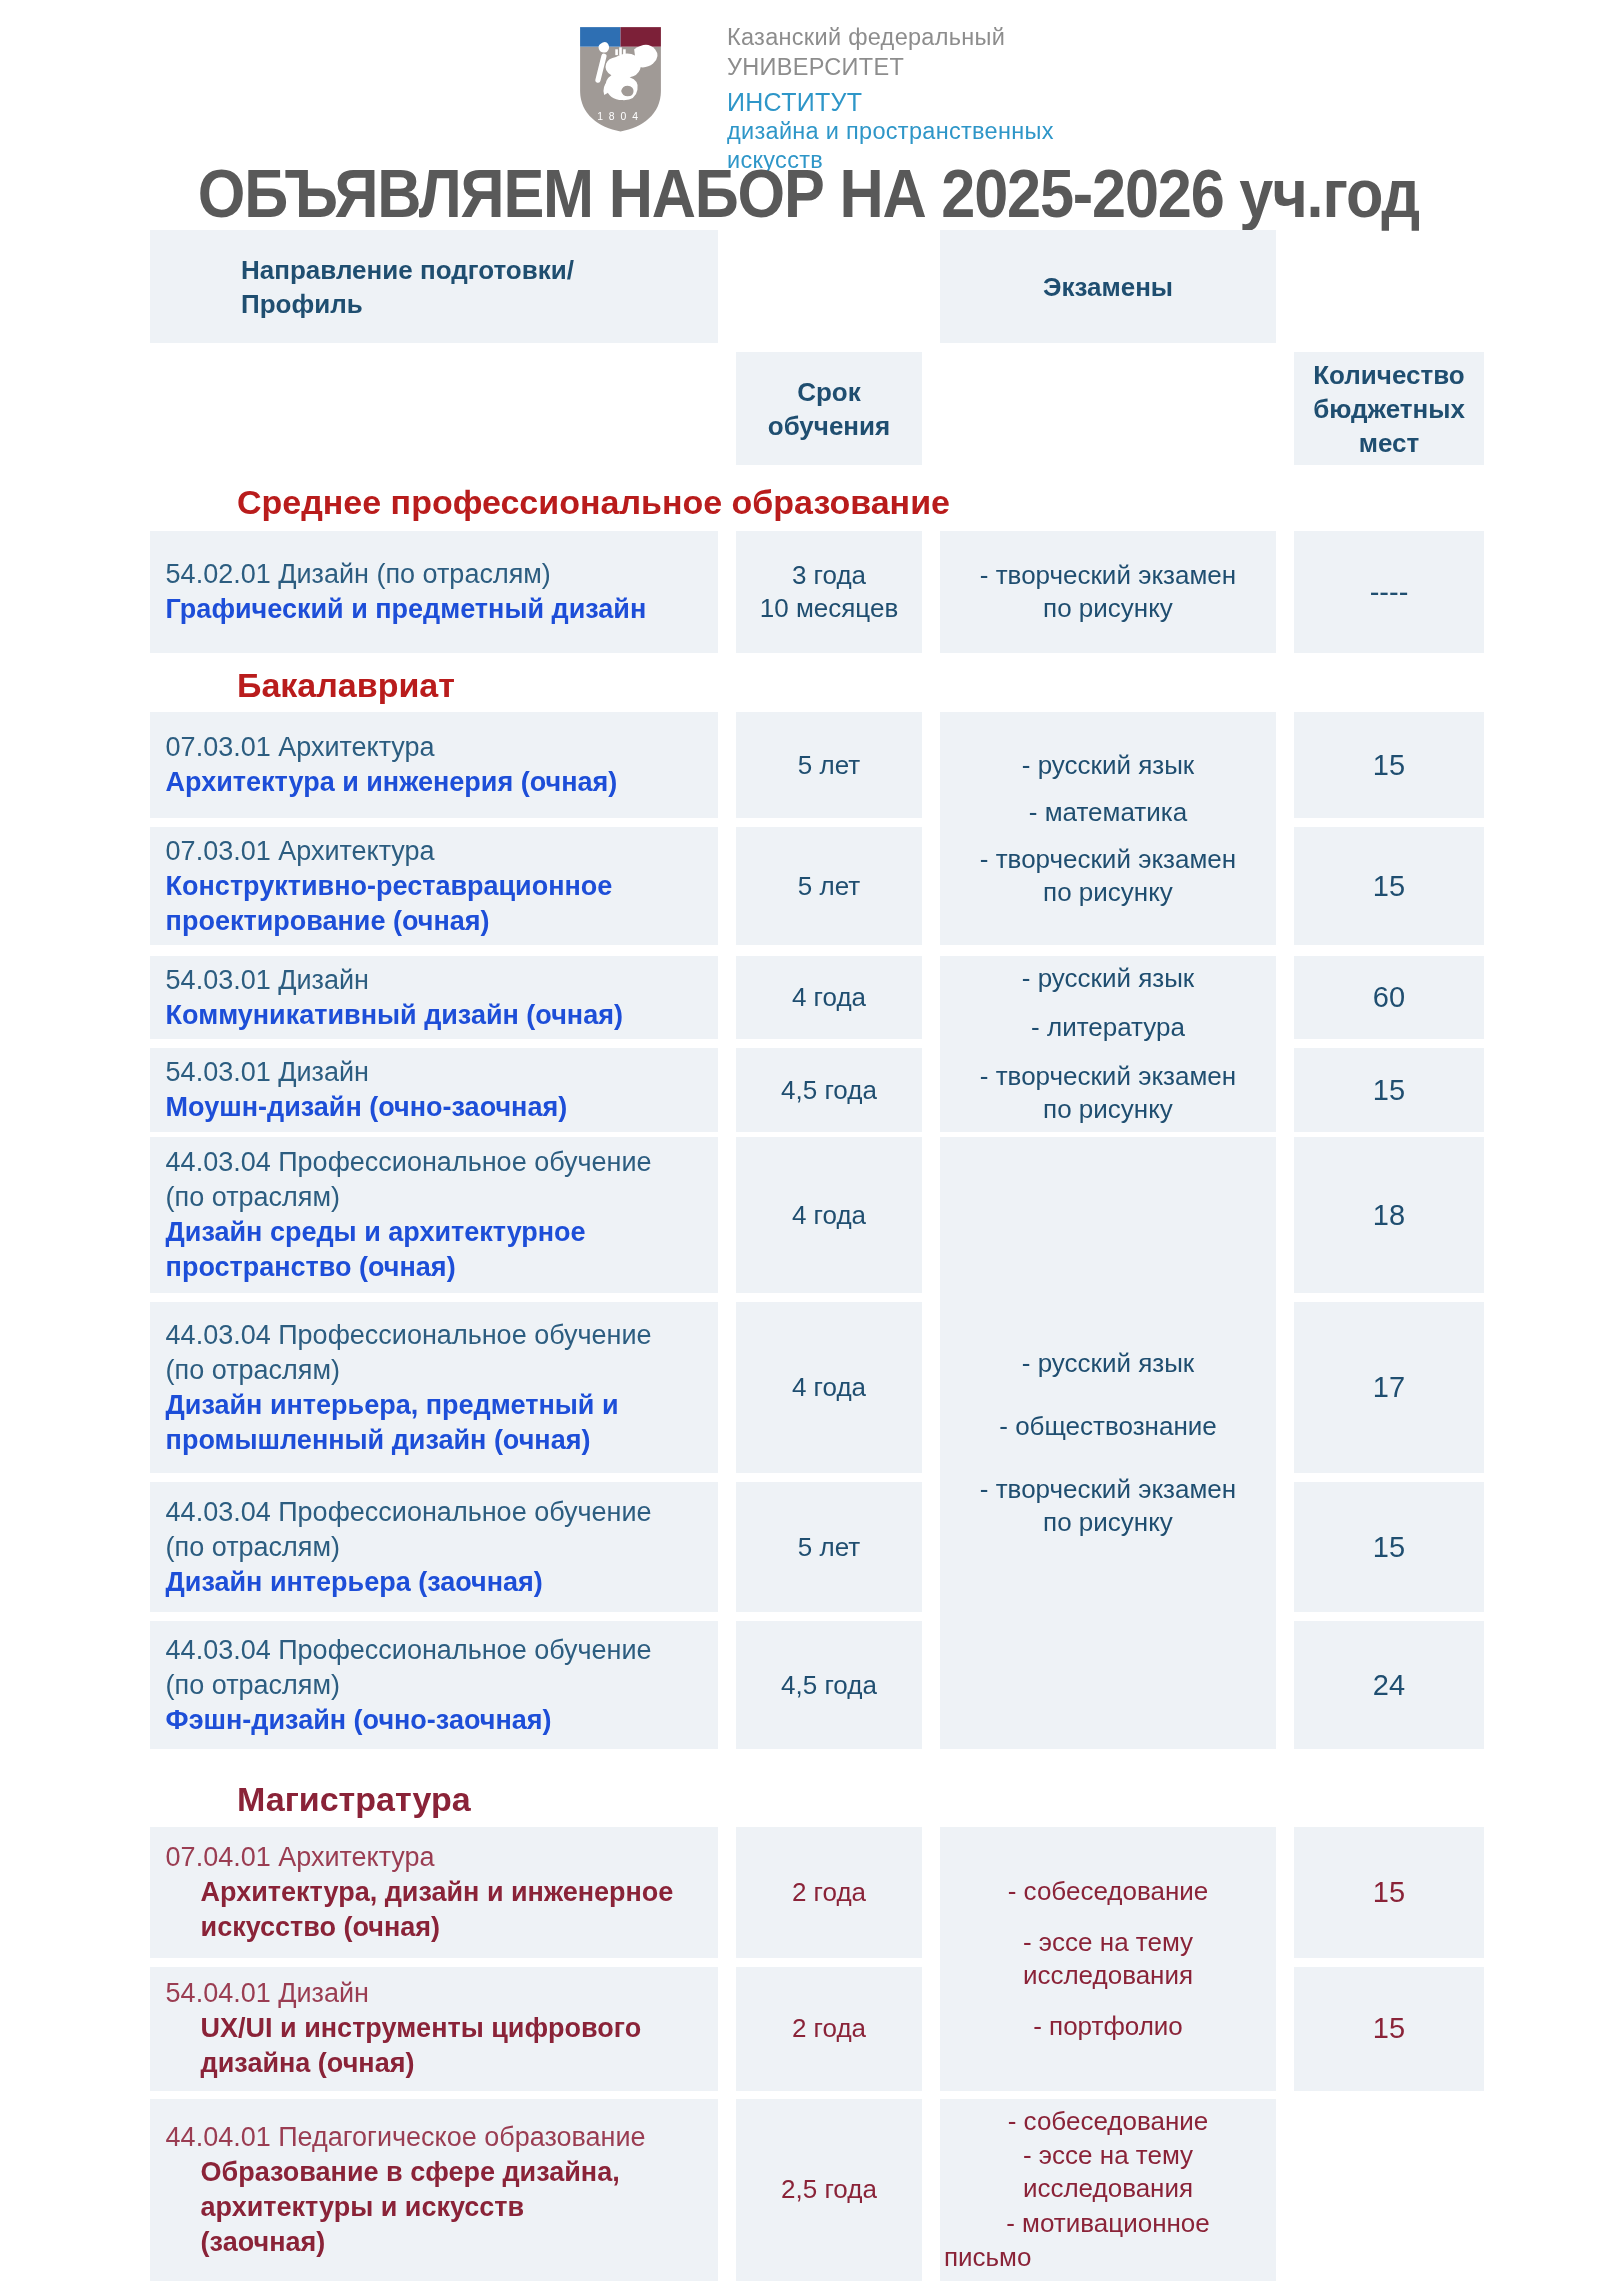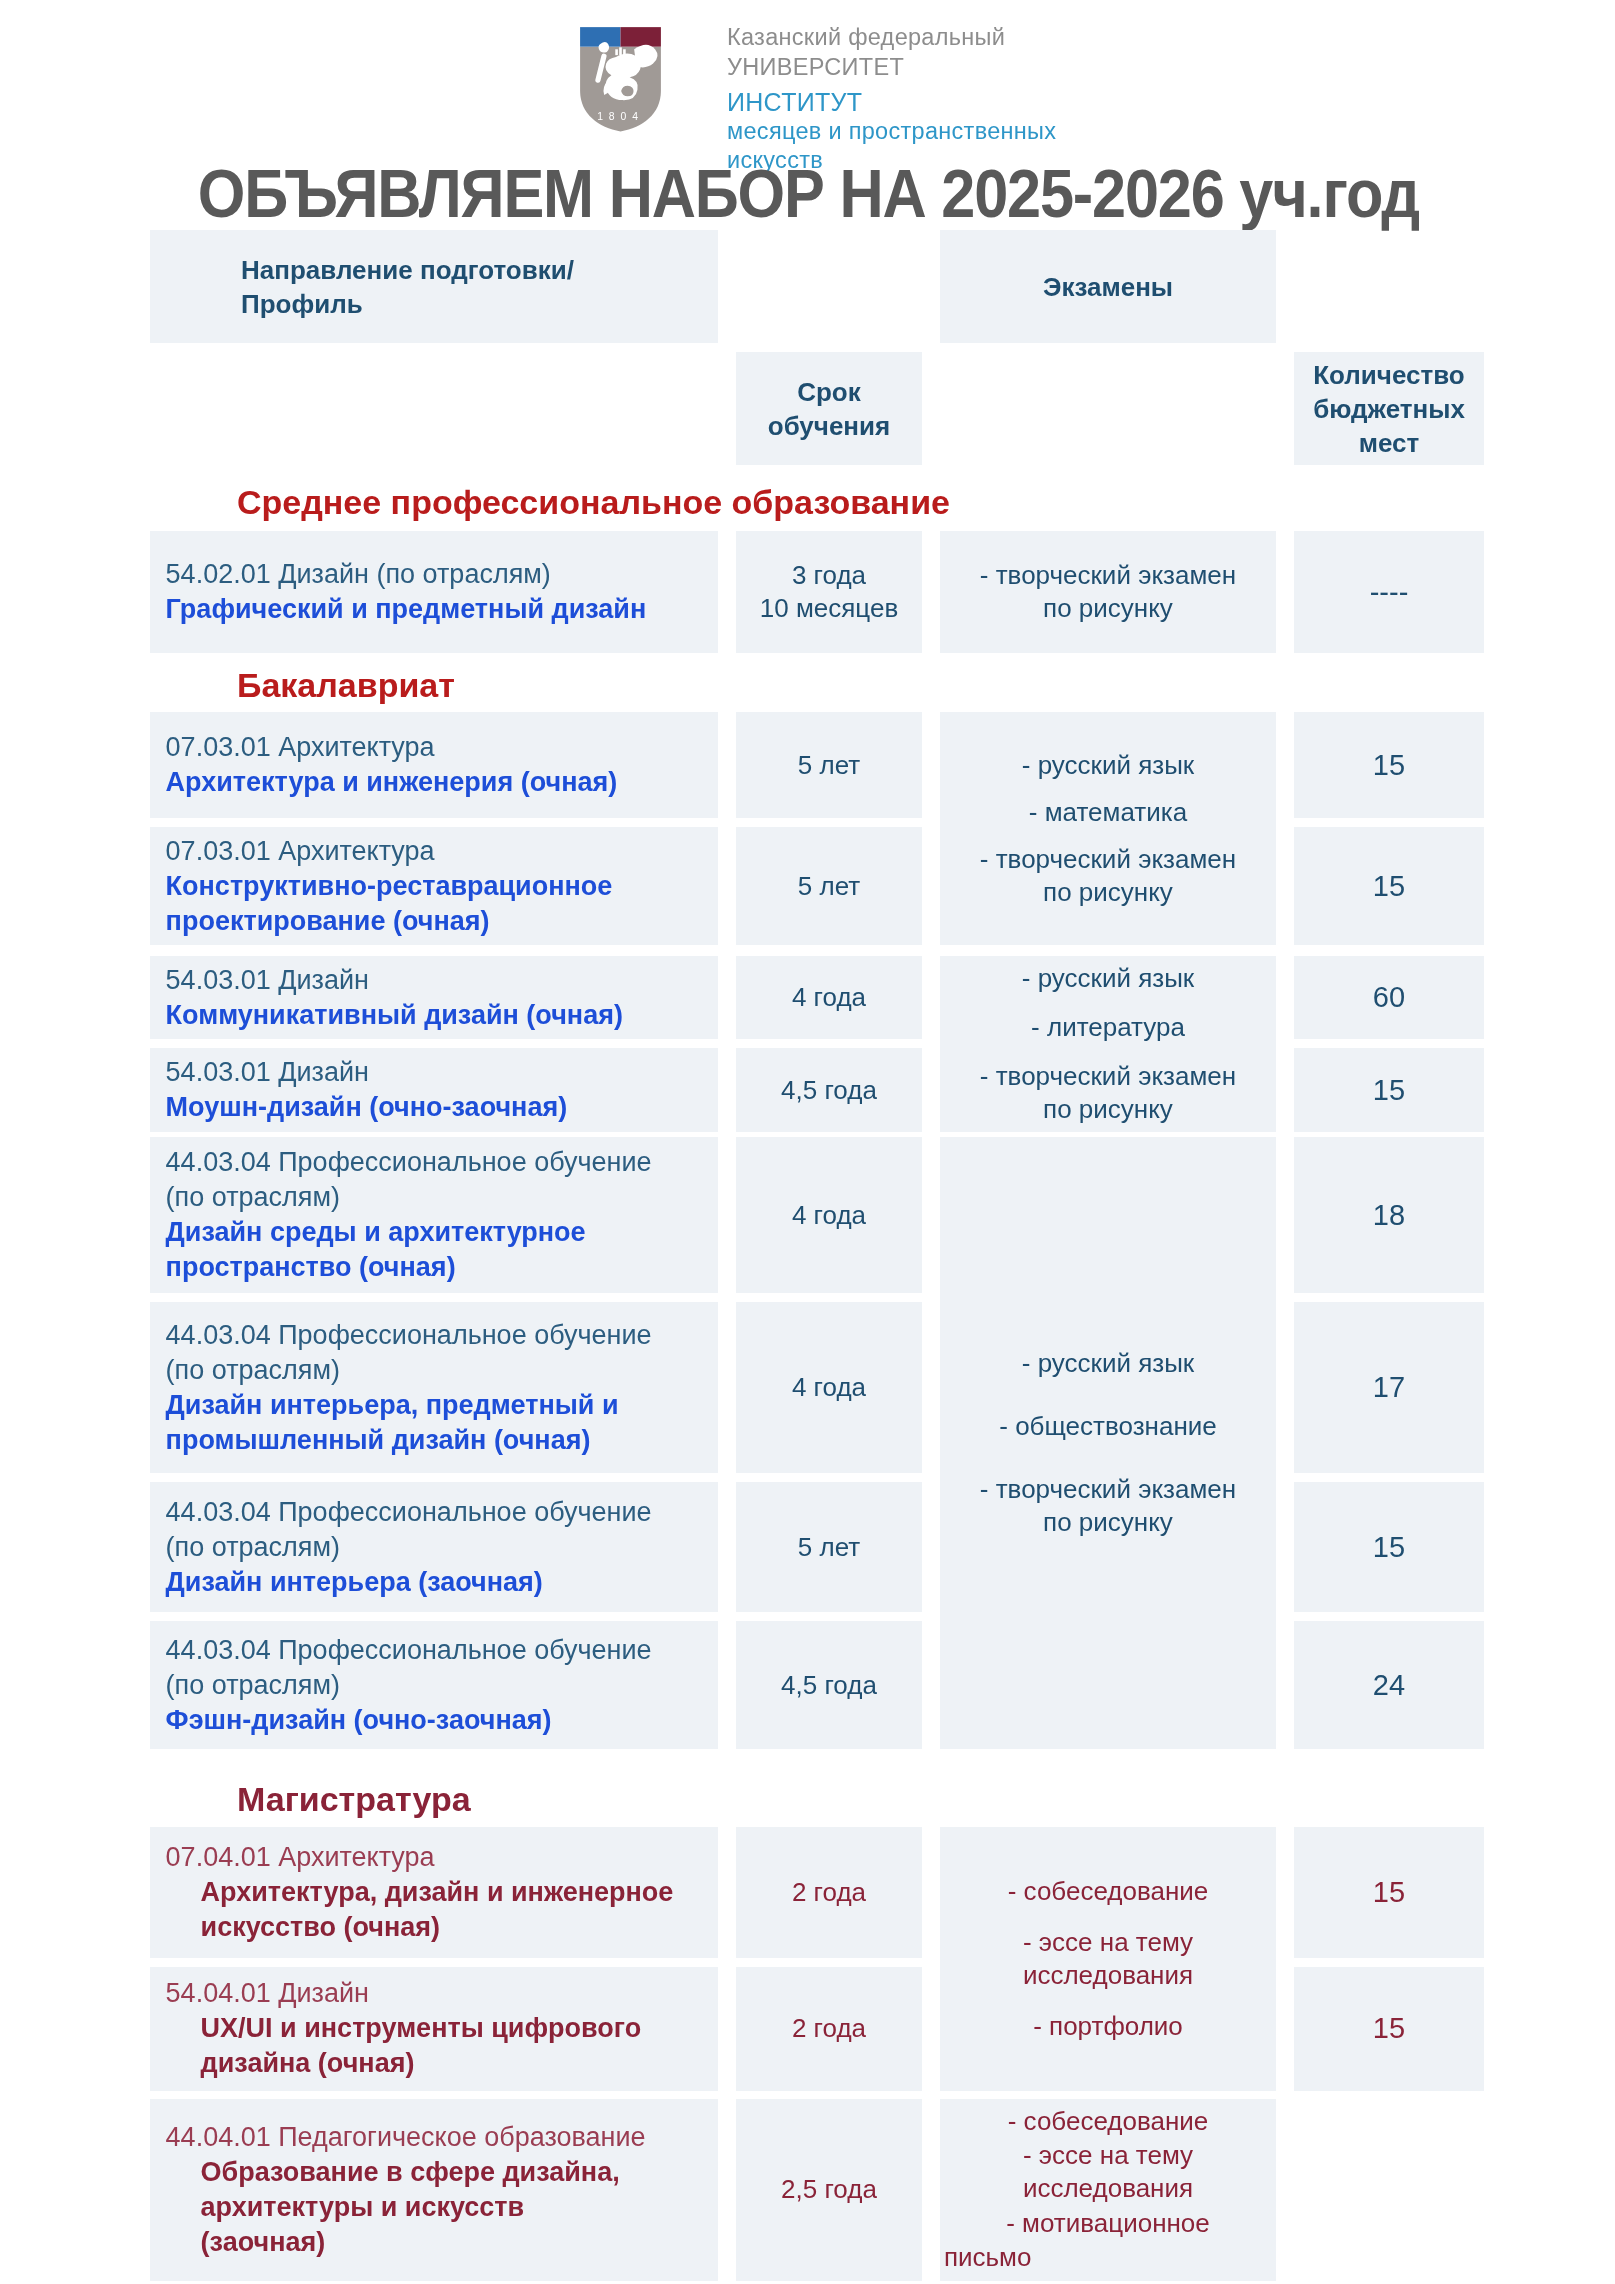--- a/index.html
+++ b/index.html
@@ -63,21 +63,21 @@
       <path d="M58 60 q16 -10 30 -2 q13 8 7 21 q-4 10 -16 12 q15 5 12 19 q-3 17 -23 16 q-21 -1 -25 -18 q-3 -13 8 -20 q-12 -7 -8 -18 q3 -8 15 -10 z M66 112 q2 8 10 8 q9 0 9 -8 q0 -7 -9 -8 q-8 0 -10 8 z" fill-rule="evenodd"></path>
       <path d="M86 48 q20 -14 32 0 q9 11 -3 22 q-11 9 -26 4 z"></path>
       <path d="M46 96 q-10 10 -6 22 q6 -2 9 -8 q4 8 12 8 q-2 -10 -6 -14 z"></path>
     </g>
     <text x="65" y="156" fill="#ffffff" font-size="16" letter-spacing="9" text-anchor="middle" font-family="Liberation Sans, sans-serif">1804</text>
   </svg>
   <div class="logo-text">
     <div class="lt-gray">Казанский федеральный</div>
     <div class="lt-gray">УНИВЕРСИТЕТ</div>
     <div class="lt-blue lt-inst">ИНСТИТУТ</div>
-    <div class="lt-blue">месяцев и пространственных</div>
+    <div class="lt-blue">дизайна и пространственных</div>
     <div class="lt-blue">искусств</div>
   </div>
 </div>
 
 <div class="title">
   <span>ОБЪЯВЛЯЕМ НАБОР НА 2025-2026 уч.год</span>
 </div>
 
 <div class="content">
 

